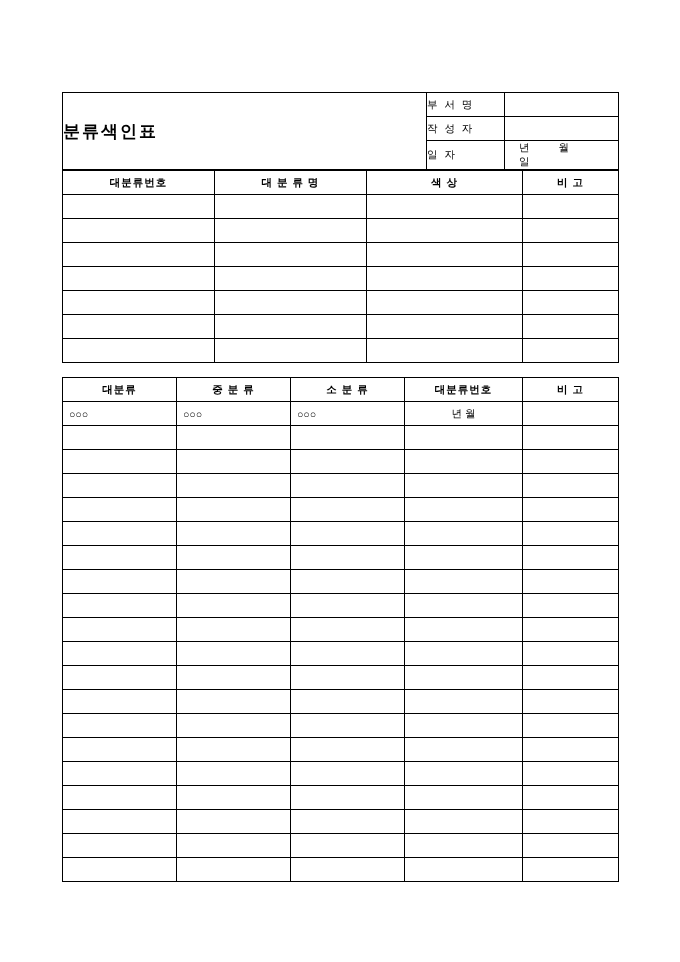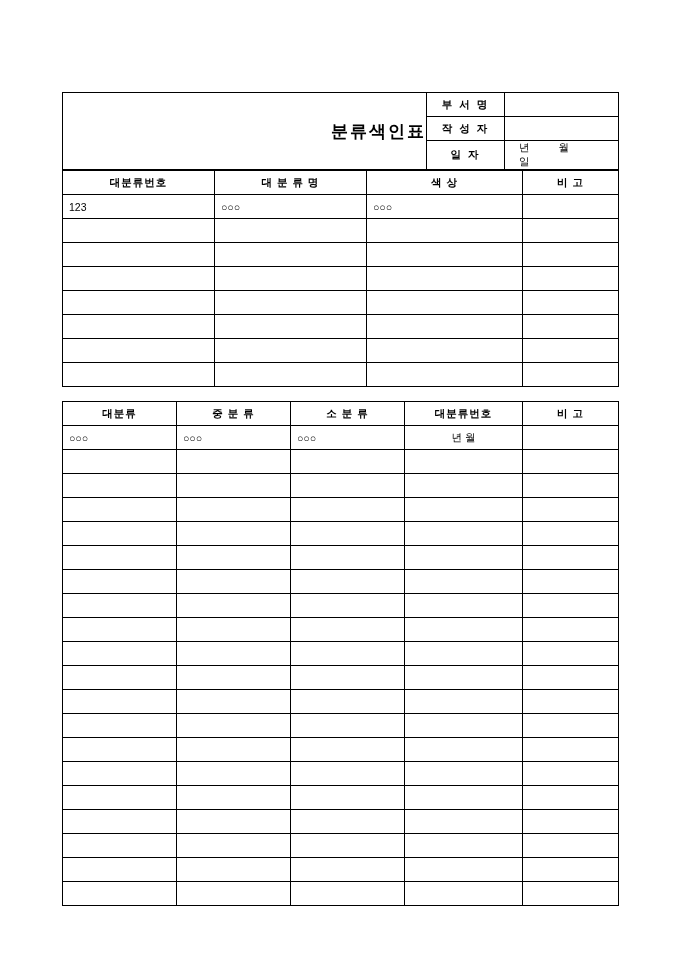--- a/index.html
+++ b/index.html
@@ -28,31 +28,30 @@
   }
 
   
   .header-table td {
     border: 1px solid #000000;
     height: 23px;
     padding: 0;
     vertical-align: middle;
   }
   .title-cell {
-    text-align: right;
+    text-align: left;
     font-size: 17px;
     font-weight: bold;
     letter-spacing: 2px;
   }
   .lbl-cell {
-    text-align: center;
+    text-align: left;
     font-size: 10.5px;
     letter-spacing: 2px;
     background: #ffffff;
-    font-weight: bold;
   }
   .val-cell {
     text-align: center;
     font-size: 10.5px;
   }
   .date-cell {
     text-align: left;
     font-size: 10.5px;
     letter-spacing: 1px;
   }
@@ -121,26 +120,20 @@
     </colgroup>
     <thead>
       <tr>
         <th>대분류번호</th>
         <th>대 분 류 명</th>
         <th>색  상</th>
         <th>비   고</th>
       </tr>
     </thead>
     <tbody>
-      <tr class="data-row">
-        <td>123</td>
-        <td>○○○</td>
-        <td>○○○</td>
-        <td></td>
-      </tr>
       <tr class="data-row">
         <td></td>
         <td></td>
         <td></td>
         <td></td>
       </tr>
       <tr class="data-row">
         <td></td>
         <td></td>
         <td></td>

